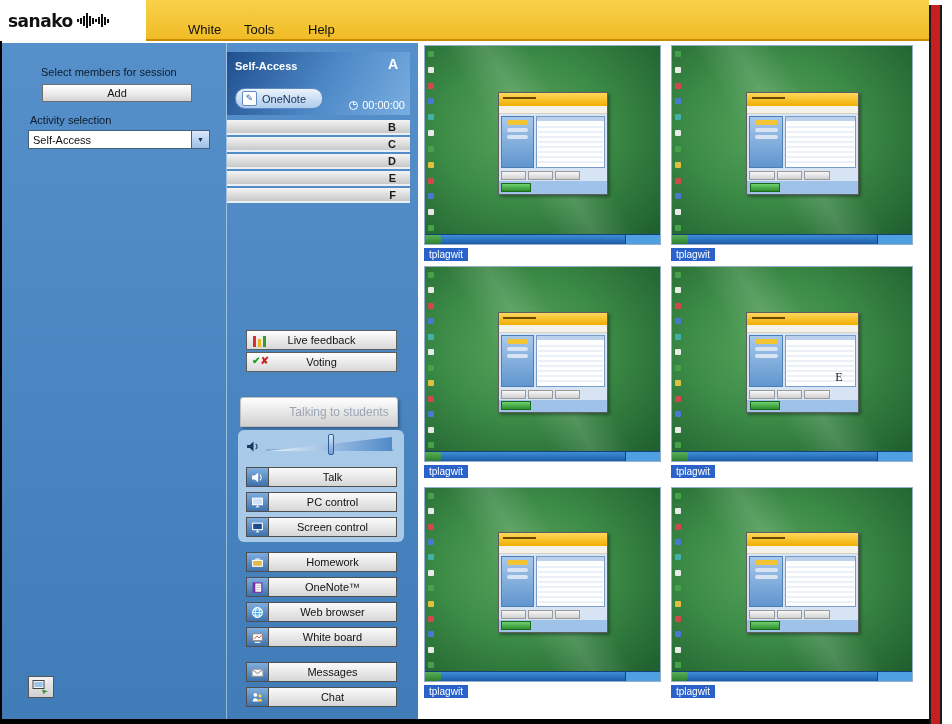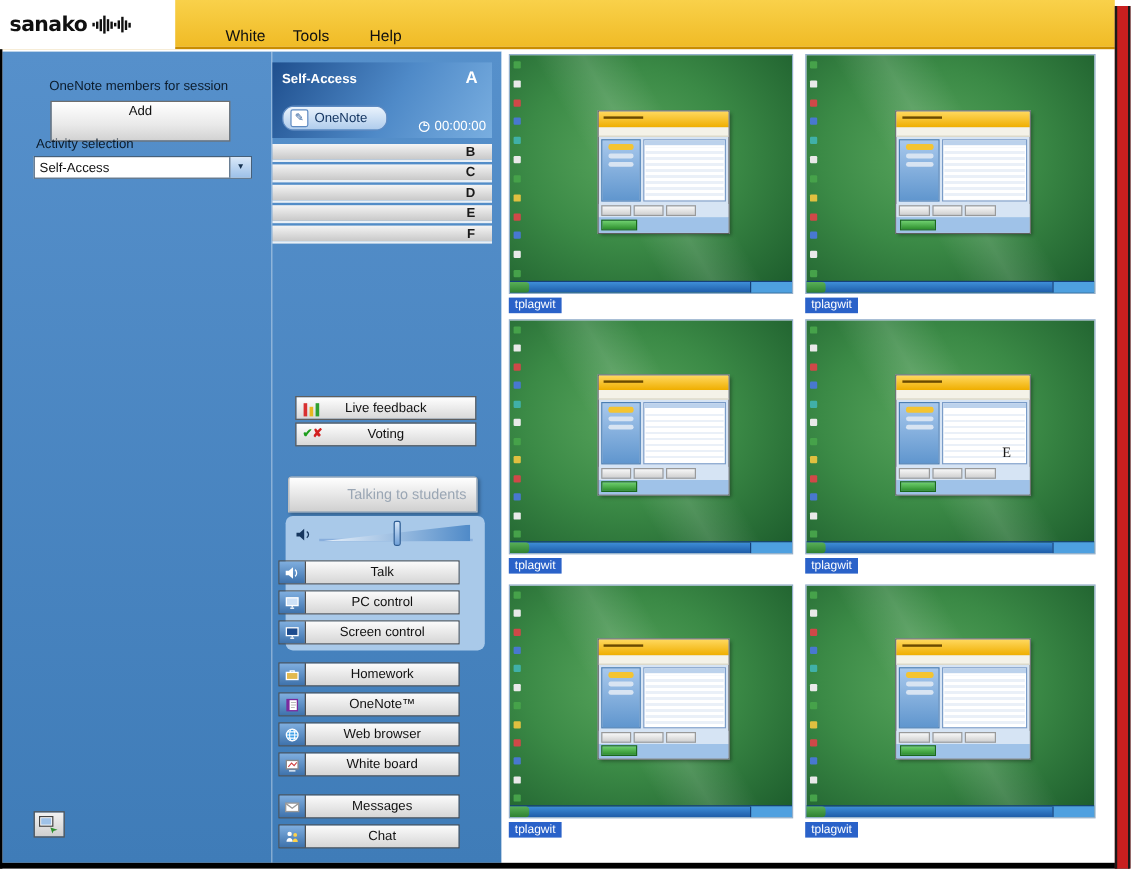--- a/index.html
+++ b/index.html
@@ -27,21 +27,21 @@
   .wave i:nth-child(10){height:8px}.wave i:nth-child(11){height:4px}
   .menu-item{position:absolute;top:22px;font-size:13px;color:#101010;cursor:default;}
   .mi-file{left:188px}.mi-tools{left:244px}.mi-help{left:308px}
   
   .blue-panel{position:absolute;left:2px;top:43px;width:416px;height:676px;
     background:linear-gradient(#599<!-- -->) ;background:linear-gradient(#5690CB,#3F7CB8);}
   .main-white{position:absolute;left:418px;top:43px;width:511px;height:676px;background:#fff;}
   .divider{position:absolute;left:226px;top:43px;width:1px;height:676px;background:rgba(255,255,255,0.45);}
   
   .select-label{position:absolute;left:41px;top:66px;font-size:11px;color:#0B1B2B;}
-  .add-btn{position:absolute;left:42px;top:84px;width:150px;height:34px;box-sizing:border-box;
+  .add-btn{position:absolute;left:42px;top:84px;width:150px;height:18px;box-sizing:border-box;
     background:linear-gradient(#FFFFFF,#E9E9E9 60%,#D2D2D2);border:1px solid #6E6E6E;
     font-size:11px;color:#111;text-align:center;line-height:16px;}
   .activity-label{position:absolute;left:30px;top:114px;font-size:11px;color:#0B1B2B;}
   .combo{position:absolute;left:28px;top:130px;width:182px;height:19px;box-sizing:border-box;
     background:#fff;border:1px solid #46607A;display:flex;}
   .combo-text{flex:1;font-size:11px;color:#111;padding:3px 4px 0;white-space:nowrap;overflow:hidden;}
   .combo-btn{width:17px;background:linear-gradient(#D9E8F9,#9CC0E8);border-left:1px solid #46607A;
     display:flex;align-items:center;justify-content:center;font-size:7px;color:#14304F;}
   .corner-btn{position:absolute;left:28px;top:676px;width:26px;height:22px;box-sizing:border-box;
     background:linear-gradient(#F2F2F2,#CFCFCF);border:1px solid #555;
@@ -88,21 +88,21 @@
     background:#A9C9E9;border-radius:6px;}
   .vol{position:absolute;left:242px;top:433px;width:158px;height:30px;}
   .vol .track{position:absolute;left:24px;top:16px;width:128px;height:2px;background:#88AEDC;}
   .vol .wedge{position:absolute;left:26px;top:4px;width:124px;height:14px;
     background:linear-gradient(90deg,#EAF2FB,#4F8AC8);
     clip-path:polygon(0 100%,100% 0,100% 100%);}
   .vol .vthumb{position:absolute;left:86px;top:1px;width:6px;height:21px;box-sizing:border-box;
     background:linear-gradient(#D6E6F8,#6FA0D8);border:1px solid #2F5E95;border-radius:2px;}
   .spk{position:absolute;left:4px;top:6px;}
   
-  .tool{position:absolute;left:232px;width:151px;height:20px;box-sizing:border-box;
+  .tool{position:absolute;left:246px;width:151px;height:20px;box-sizing:border-box;
     border:1px solid #4F4F4F;display:flex;}
   .tico{width:21px;background:linear-gradient(#7FAEDF,#3E72AC);border-right:1px solid #4F4F4F;
     display:flex;align-items:center;justify-content:center;}
   .tlab{flex:1;background:linear-gradient(#FBFBFB,#D6D6D6);font-size:11px;color:#111;
     display:flex;align-items:center;justify-content:center;}
   .t-talk{top:467px}.t-pc{top:492px}.t-screen{top:517px}
   .t-homework{top:552px}.t-onenote{top:577px}.t-web{top:602px}.t-board{top:627px}
   .t-messages{top:662px}.t-chat{top:687px}
   
   #thumb-grid{position:absolute;left:0;top:0;width:952px;height:724px;pointer-events:none;}
@@ -173,21 +173,21 @@
       <i></i>
       <i></i>
       <i></i>
       <i></i>
       <i></i>
       <i></i>
       <i></i>
   </span>
 </div>
 
-<div class="select-label">OneNote members for session</div>
+<div class="select-label">Select members for session</div>
 <div class="add-btn">Add</div>
 <div class="activity-label">Activity selection</div>
 <div class="combo">
   <span class="combo-text">Self-Access</span>
   <span class="combo-btn">▼</span>
 </div>
 <div class="corner-btn">
   <svg width="18" height="16" viewBox="0 0 18 16">
     <rect x="1" y="1.5" width="11" height="8" fill="#fff" stroke="#444"></rect>
     <rect x="2.3" y="2.8" width="8.4" height="5.4" fill="#9FC2E8"></rect>

